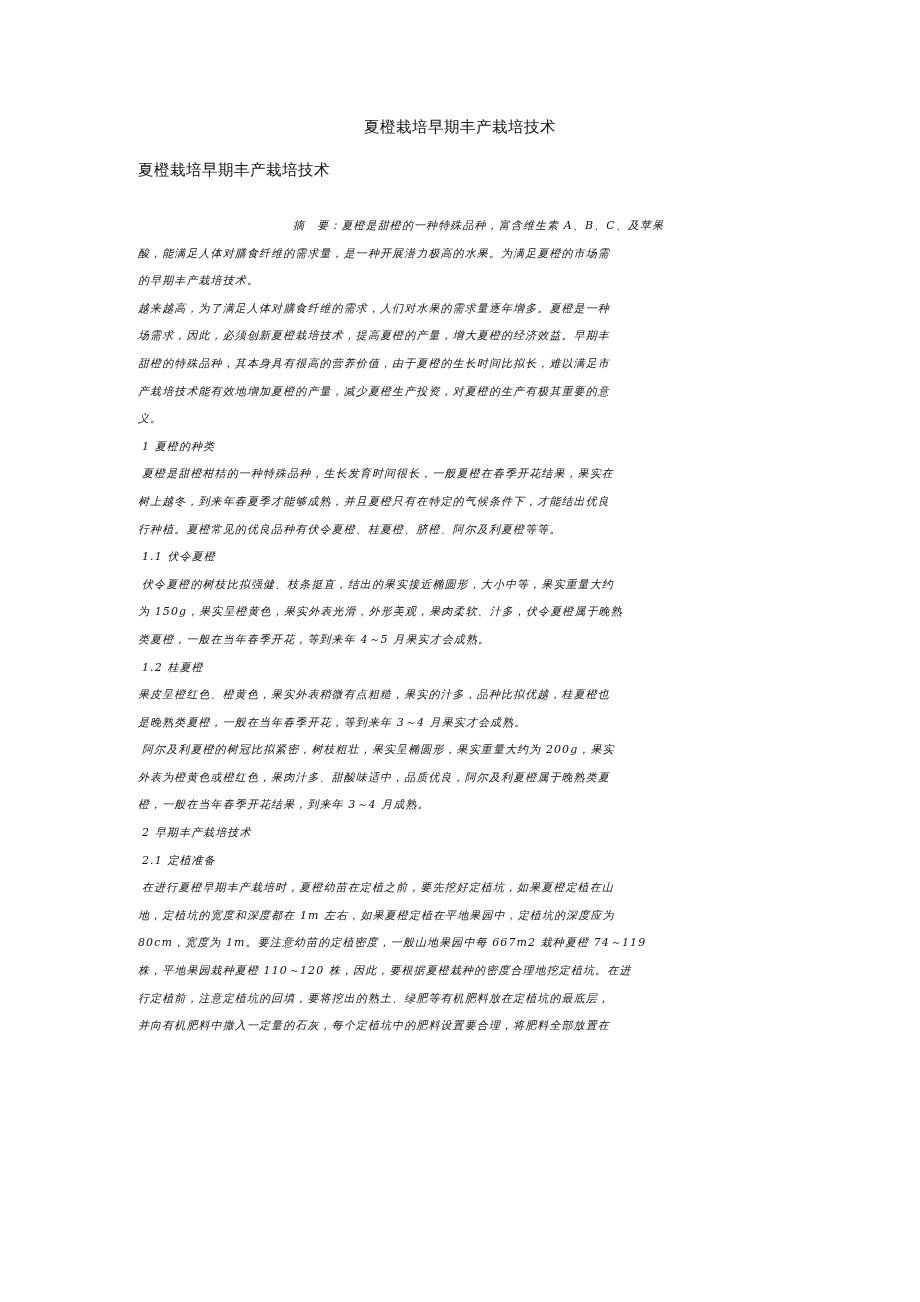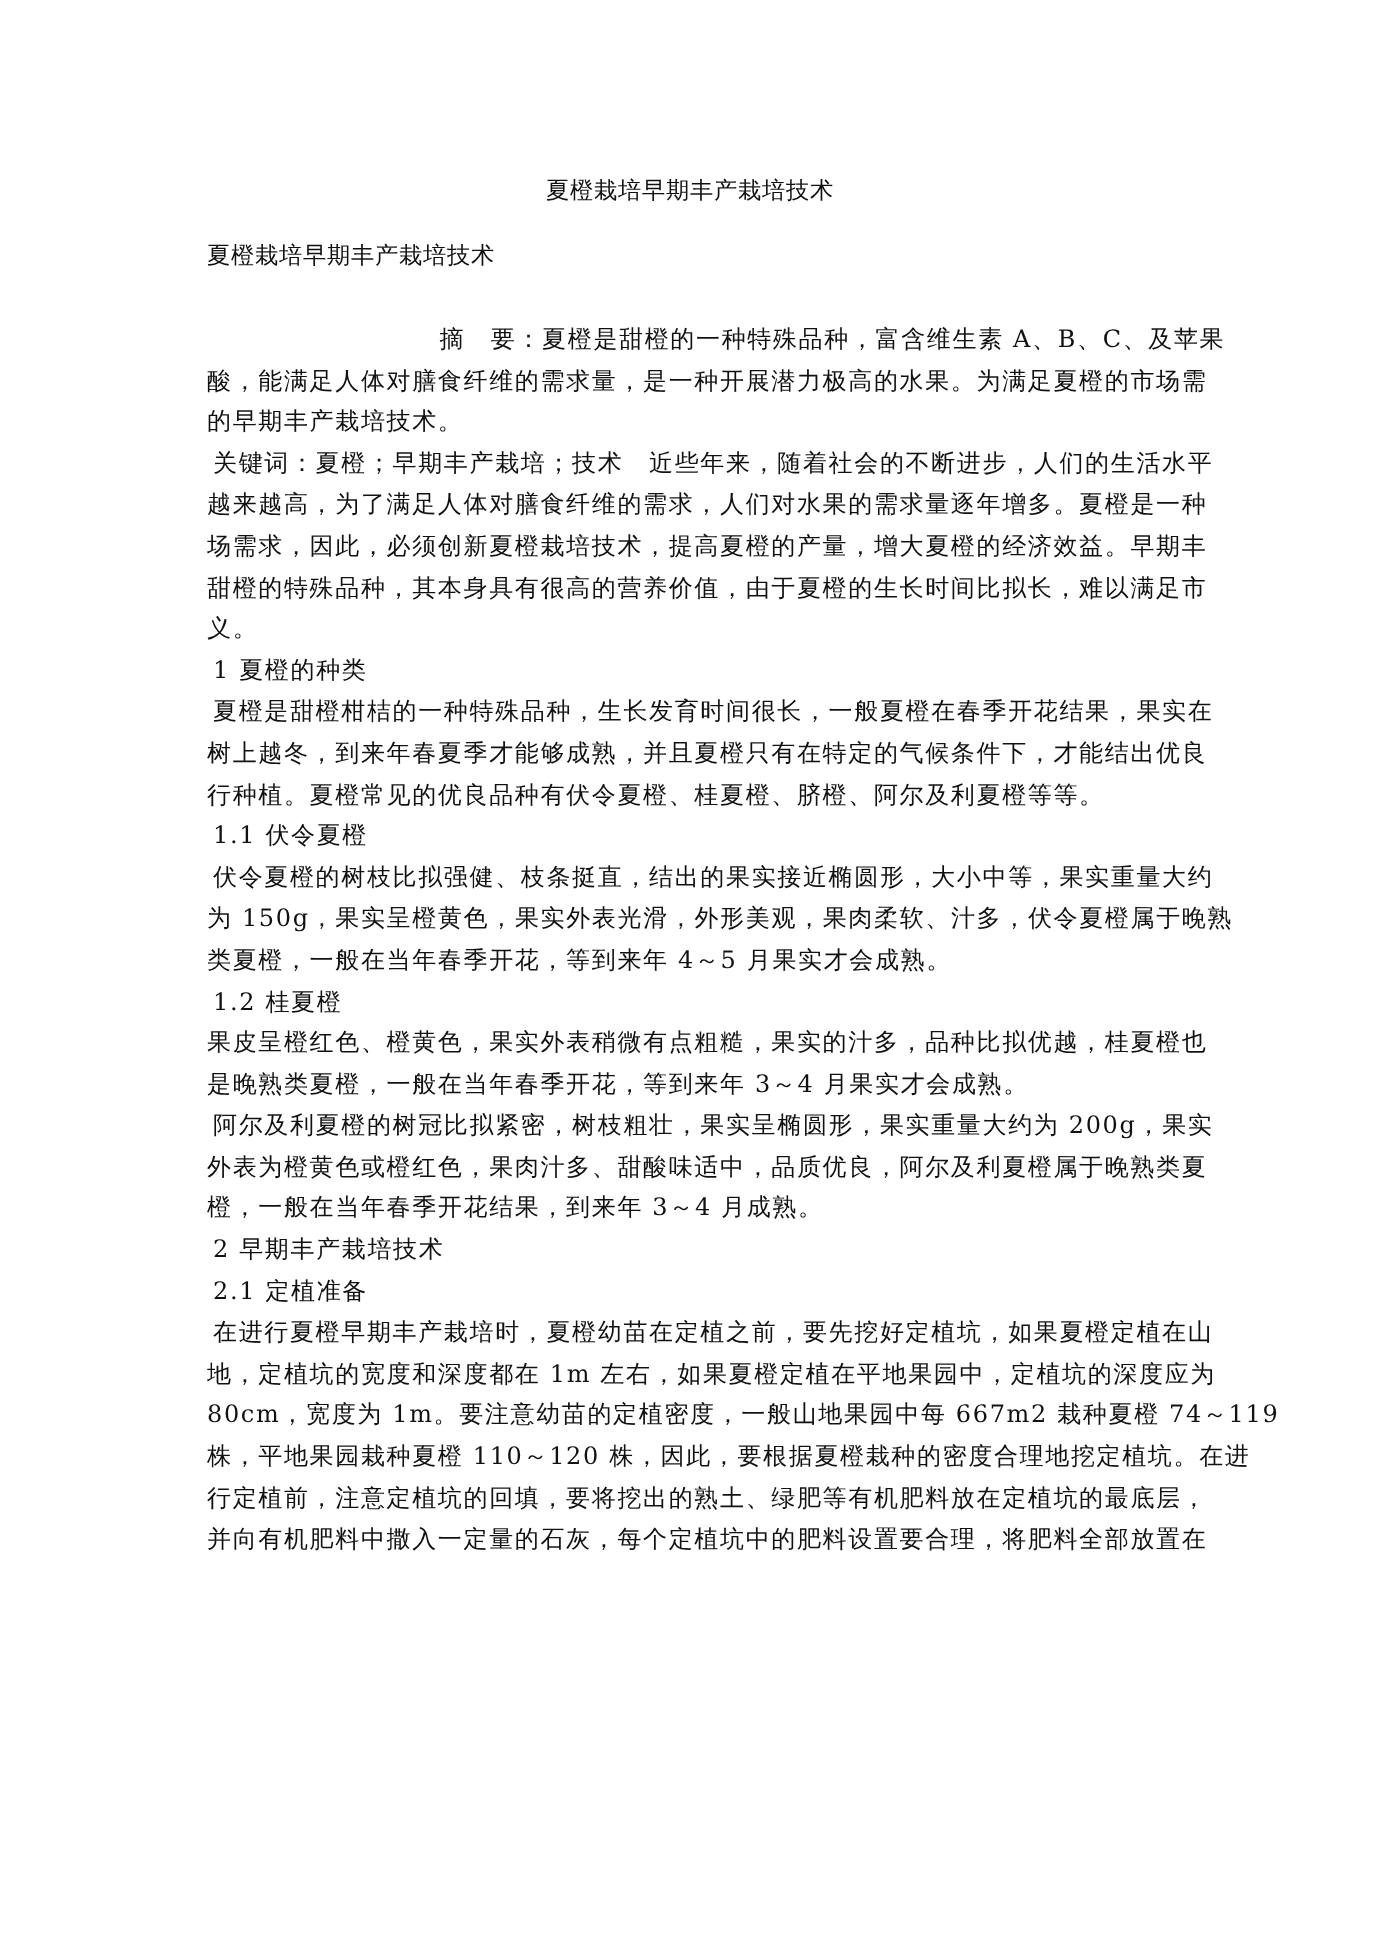--- a/index.html
+++ b/index.html
@@ -44,41 +44,42 @@
       position: absolute;
       top: 212px;
       left: 138px;
       width: 645px;
     }
     .line {
       display: block;
       white-space: nowrap;
       height: 27.6px;
       line-height: 27.6px;
-      font-size: 16px;
+      font-size: 11px;
       letter-spacing: 1.1px;
+      font-style: italic;
     }
     .indent-abstract { padding-left: 155px; }
     .indent-1 { padding-left: 4px; }
   </style>
 </head>
 <body>
 
 <div class="page">
   <div class="doc-title">夏橙栽培早期丰产栽培技术</div>
   <div class="sub-title">夏橙栽培早期丰产栽培技术</div>
 
   <div class="body">
     <span class="line indent-abstract">摘　要：夏橙是甜橙的一种特殊品种，富含维生素 A、B、C、及苹果</span>
     <span class="line">酸，能满足人体对膳食纤维的需求量，是一种开展潜力极高的水果。为满足夏橙的市场需</span>
     <span class="line">的早期丰产栽培技术。</span>
-    <span class="line indent-1">关键词：夏橙；早期丰产栽培；技术　近些年来，随着社会的不断进步，人们的生活水平</span>
     <span class="line">越来越高，为了满足人体对膳食纤维的需求，人们对水果的需求量逐年增多。夏橙是一种</span>
     <span class="line">场需求，因此，必须创新夏橙栽培技术，提高夏橙的产量，增大夏橙的经济效益。早期丰</span>
     <span class="line">甜橙的特殊品种，其本身具有很高的营养价值，由于夏橙的生长时间比拟长，难以满足市</span>
+    <span class="line">产栽培技术能有效地增加夏橙的产量，减少夏橙生产投资，对夏橙的生产有极其重要的意</span>
     <span class="line">义。</span>
     <span class="line indent-1">1  夏橙的种类</span>
     <span class="line indent-1">夏橙是甜橙柑桔的一种特殊品种，生长发育时间很长，一般夏橙在春季开花结果，果实在</span>
     <span class="line">树上越冬，到来年春夏季才能够成熟，并且夏橙只有在特定的气候条件下，才能结出优良</span>
     <span class="line">行种植。夏橙常见的优良品种有伏令夏橙、桂夏橙、脐橙、阿尔及利夏橙等等。</span>
     <span class="line indent-1">1.1  伏令夏橙</span>
     <span class="line indent-1">伏令夏橙的树枝比拟强健、枝条挺直，结出的果实接近椭圆形，大小中等，果实重量大约</span>
     <span class="line">为 150g，果实呈橙黄色，果实外表光滑，外形美观，果肉柔软、汁多，伏令夏橙属于晚熟</span>
     <span class="line">类夏橙，一般在当年春季开花，等到来年 4～5 月果实才会成熟。</span>
     <span class="line indent-1">1.2 桂夏橙</span>

